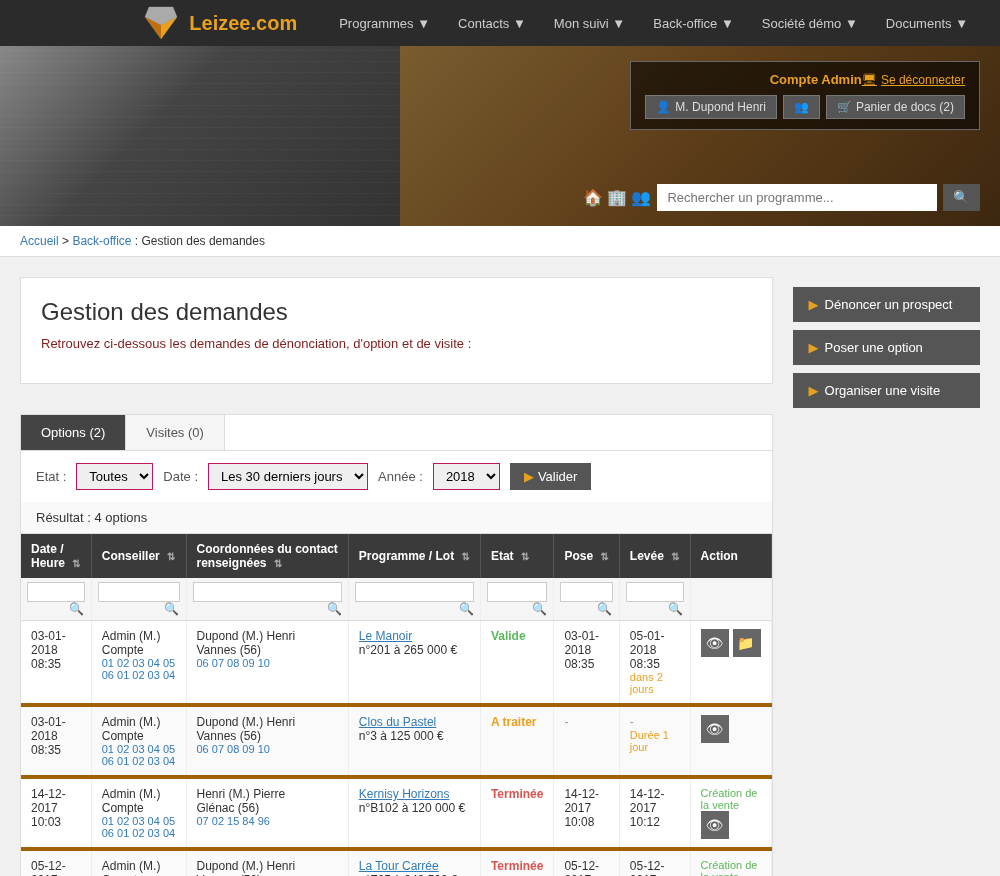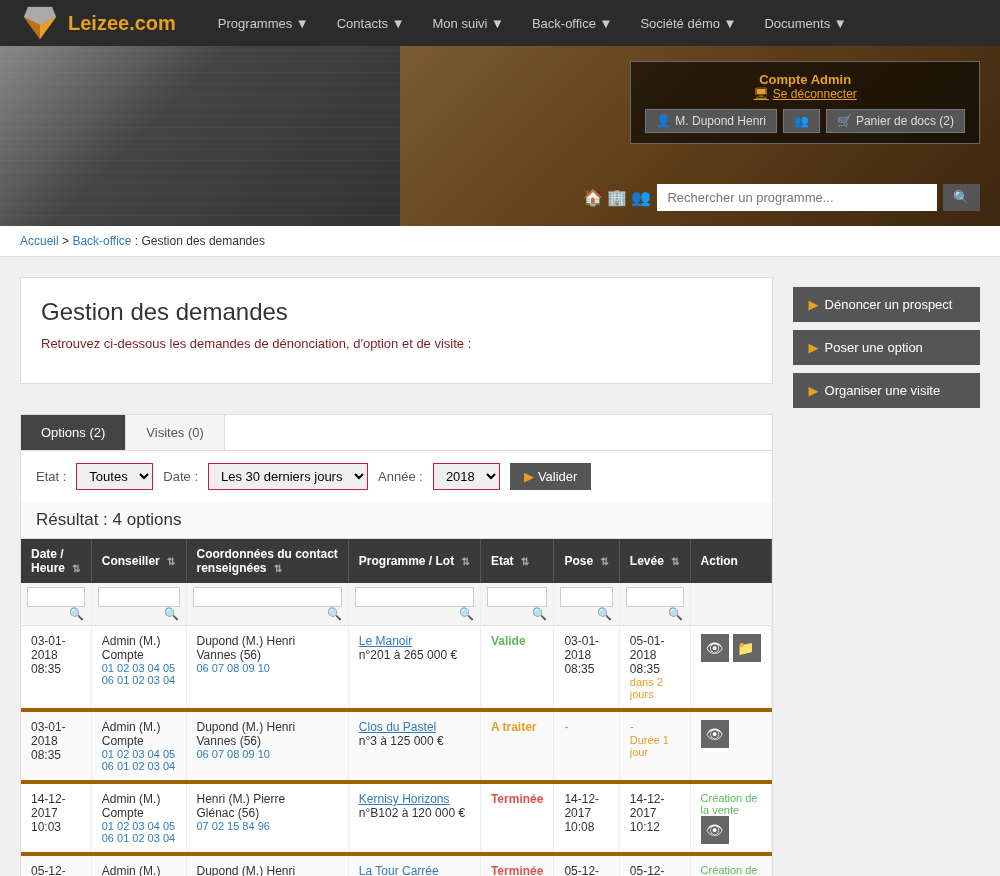--- a/index.html
+++ b/index.html
@@ -1,34 +1,34 @@
 <!DOCTYPE html>
 <html><head>
   <meta charset="utf-8">
   <style>
     * { box-sizing: border-box; margin: 0; padding: 0; }
     body { font-family: Arial, sans-serif; font-size: 13px; background: #f0f0f0; color: #333; }
 
     
-    .top-nav { background: #2b2b2b; display: flex; align-items: center; padding: 0 20px; height: 46px; }
+    .top-nav { background: #2b2b2b; display: flex; align-items: center; padding: 0 20px; height: 46px; justify-content: flex-end; }
     .logo { display: flex; align-items: center; margin-right: 30px; }
     .logo-icon { width: 40px; height: 36px; margin-right: 8px; }
     .logo-text { color: white; font-size: 20px; font-weight: bold; }
     .logo-text span { color: #e8a020; }
     .nav-items { display: flex; gap: 4px; }
     .nav-item { color: #ccc; font-size: 13px; padding: 0 12px; height: 46px; display: flex; align-items: center; cursor: pointer; white-space: nowrap; }
 
     
     .hero { position: relative; height: 180px; background: linear-gradient(to right, #555 30%, #6b4c2a 100%); overflow: hidden; }
     .hero-keyboard { position: absolute; left: 0; top: 0; width: 400px; height: 180px; background: linear-gradient(135deg, #888 0%, #444 40%, #333 100%); }
     .hero-keyboard::after { content: ''; position: absolute; top: 0; left: 0; right: 0; bottom: 0; background: repeating-linear-gradient(0deg, transparent, transparent 10px, rgba(255,255,255,0.03) 10px, rgba(255,255,255,0.03) 11px); }
     .hero-wood { position: absolute; right: 0; top: 0; width: 60%; height: 180px; background: linear-gradient(135deg, #7a5c30 0%, #5c3d18 50%, #3d2710 100%); }
 
     .hero-account { position: absolute; top: 15px; right: 20px; background: rgba(0,0,0,0.6); border: 1px solid #666; padding: 10px 14px; min-width: 220px; }
-    .account-header { display: flex; justify-content: flex-end; align-items: center; margin-bottom: 8px; flex-direction: column; }
+    .account-header { display: flex; justify-content: flex-end; align-items: center; margin-bottom: 8px; }
     .account-title { color: #e8a020; font-weight: bold; font-size: 13px; }
     .deconnect-link { color: #e8a020; font-size: 12px; text-decoration: underline; cursor: pointer; display: flex; align-items: center; gap: 4px; }
     .account-buttons { display: flex; gap: 6px; }
     .account-btn { background: #555; border: 1px solid #777; color: #ddd; padding: 4px 10px; font-size: 12px; cursor: pointer; display: flex; align-items: center; gap: 4px; white-space: nowrap; }
 
     .search-bar { position: absolute; bottom: 15px; right: 20px; display: flex; align-items: center; gap: 6px; }
     .search-icons { display: flex; gap: 4px; }
     .search-icon-item { color: #aaa; font-size: 16px; }
     .search-input { width: 280px; padding: 6px 10px; border: none; font-size: 13px; }
     .search-btn { background: #555; border: none; color: white; padding: 6px 10px; cursor: pointer; }
@@ -56,21 +56,21 @@
     .tab.active { background: #444; color: white; }
 
     
     .filters-row { padding: 12px 15px; display: flex; align-items: center; gap: 10px; background: white; flex-wrap: wrap; }
     .filter-label { font-size: 13px; color: #555; }
     .filter-select { padding: 4px 8px; border: 1px solid #be185d; font-size: 13px; cursor: pointer; }
     .valider-btn { background: #555; color: white; border: none; padding: 6px 14px; font-size: 13px; cursor: pointer; display: flex; align-items: center; gap: 4px; }
     .valider-btn .tri { color: #e8a020; }
 
     
-    .results-info { padding: 8px 15px; background: #f9f9f9; border-bottom: 1px solid #ddd; font-size: 17px; }
+    .results-info { padding: 8px 15px; background: #f9f9f9; border-bottom: 1px solid #ddd; font-size: 13px; }
 
     
     .data-table { width: 100%; border-collapse: collapse; background: white; }
     .data-table th { background: #3a3a3a; color: white; padding: 8px 10px; font-size: 12px; text-align: left; border-right: 1px solid #555; cursor: pointer; white-space: nowrap; }
     .data-table th .sort-arrow { color: #aaa; margin-left: 4px; font-size: 10px; }
     .data-table .filter-row td { padding: 4px 6px; background: #f5f5f5; border-bottom: 1px solid #ddd; }
     .data-table .filter-row input { width: 100%; padding: 3px 6px; border: 1px solid #ccc; font-size: 11px; }
     .data-table td { padding: 8px 10px; border-bottom: 4px solid #a16207; border-right: 1px solid #eee; vertical-align: top; font-size: 12px; }
     .status-valide { color: #5cb85c; font-weight: bold; }
     .status-traiter { color: #e8a020; font-weight: bold; }

